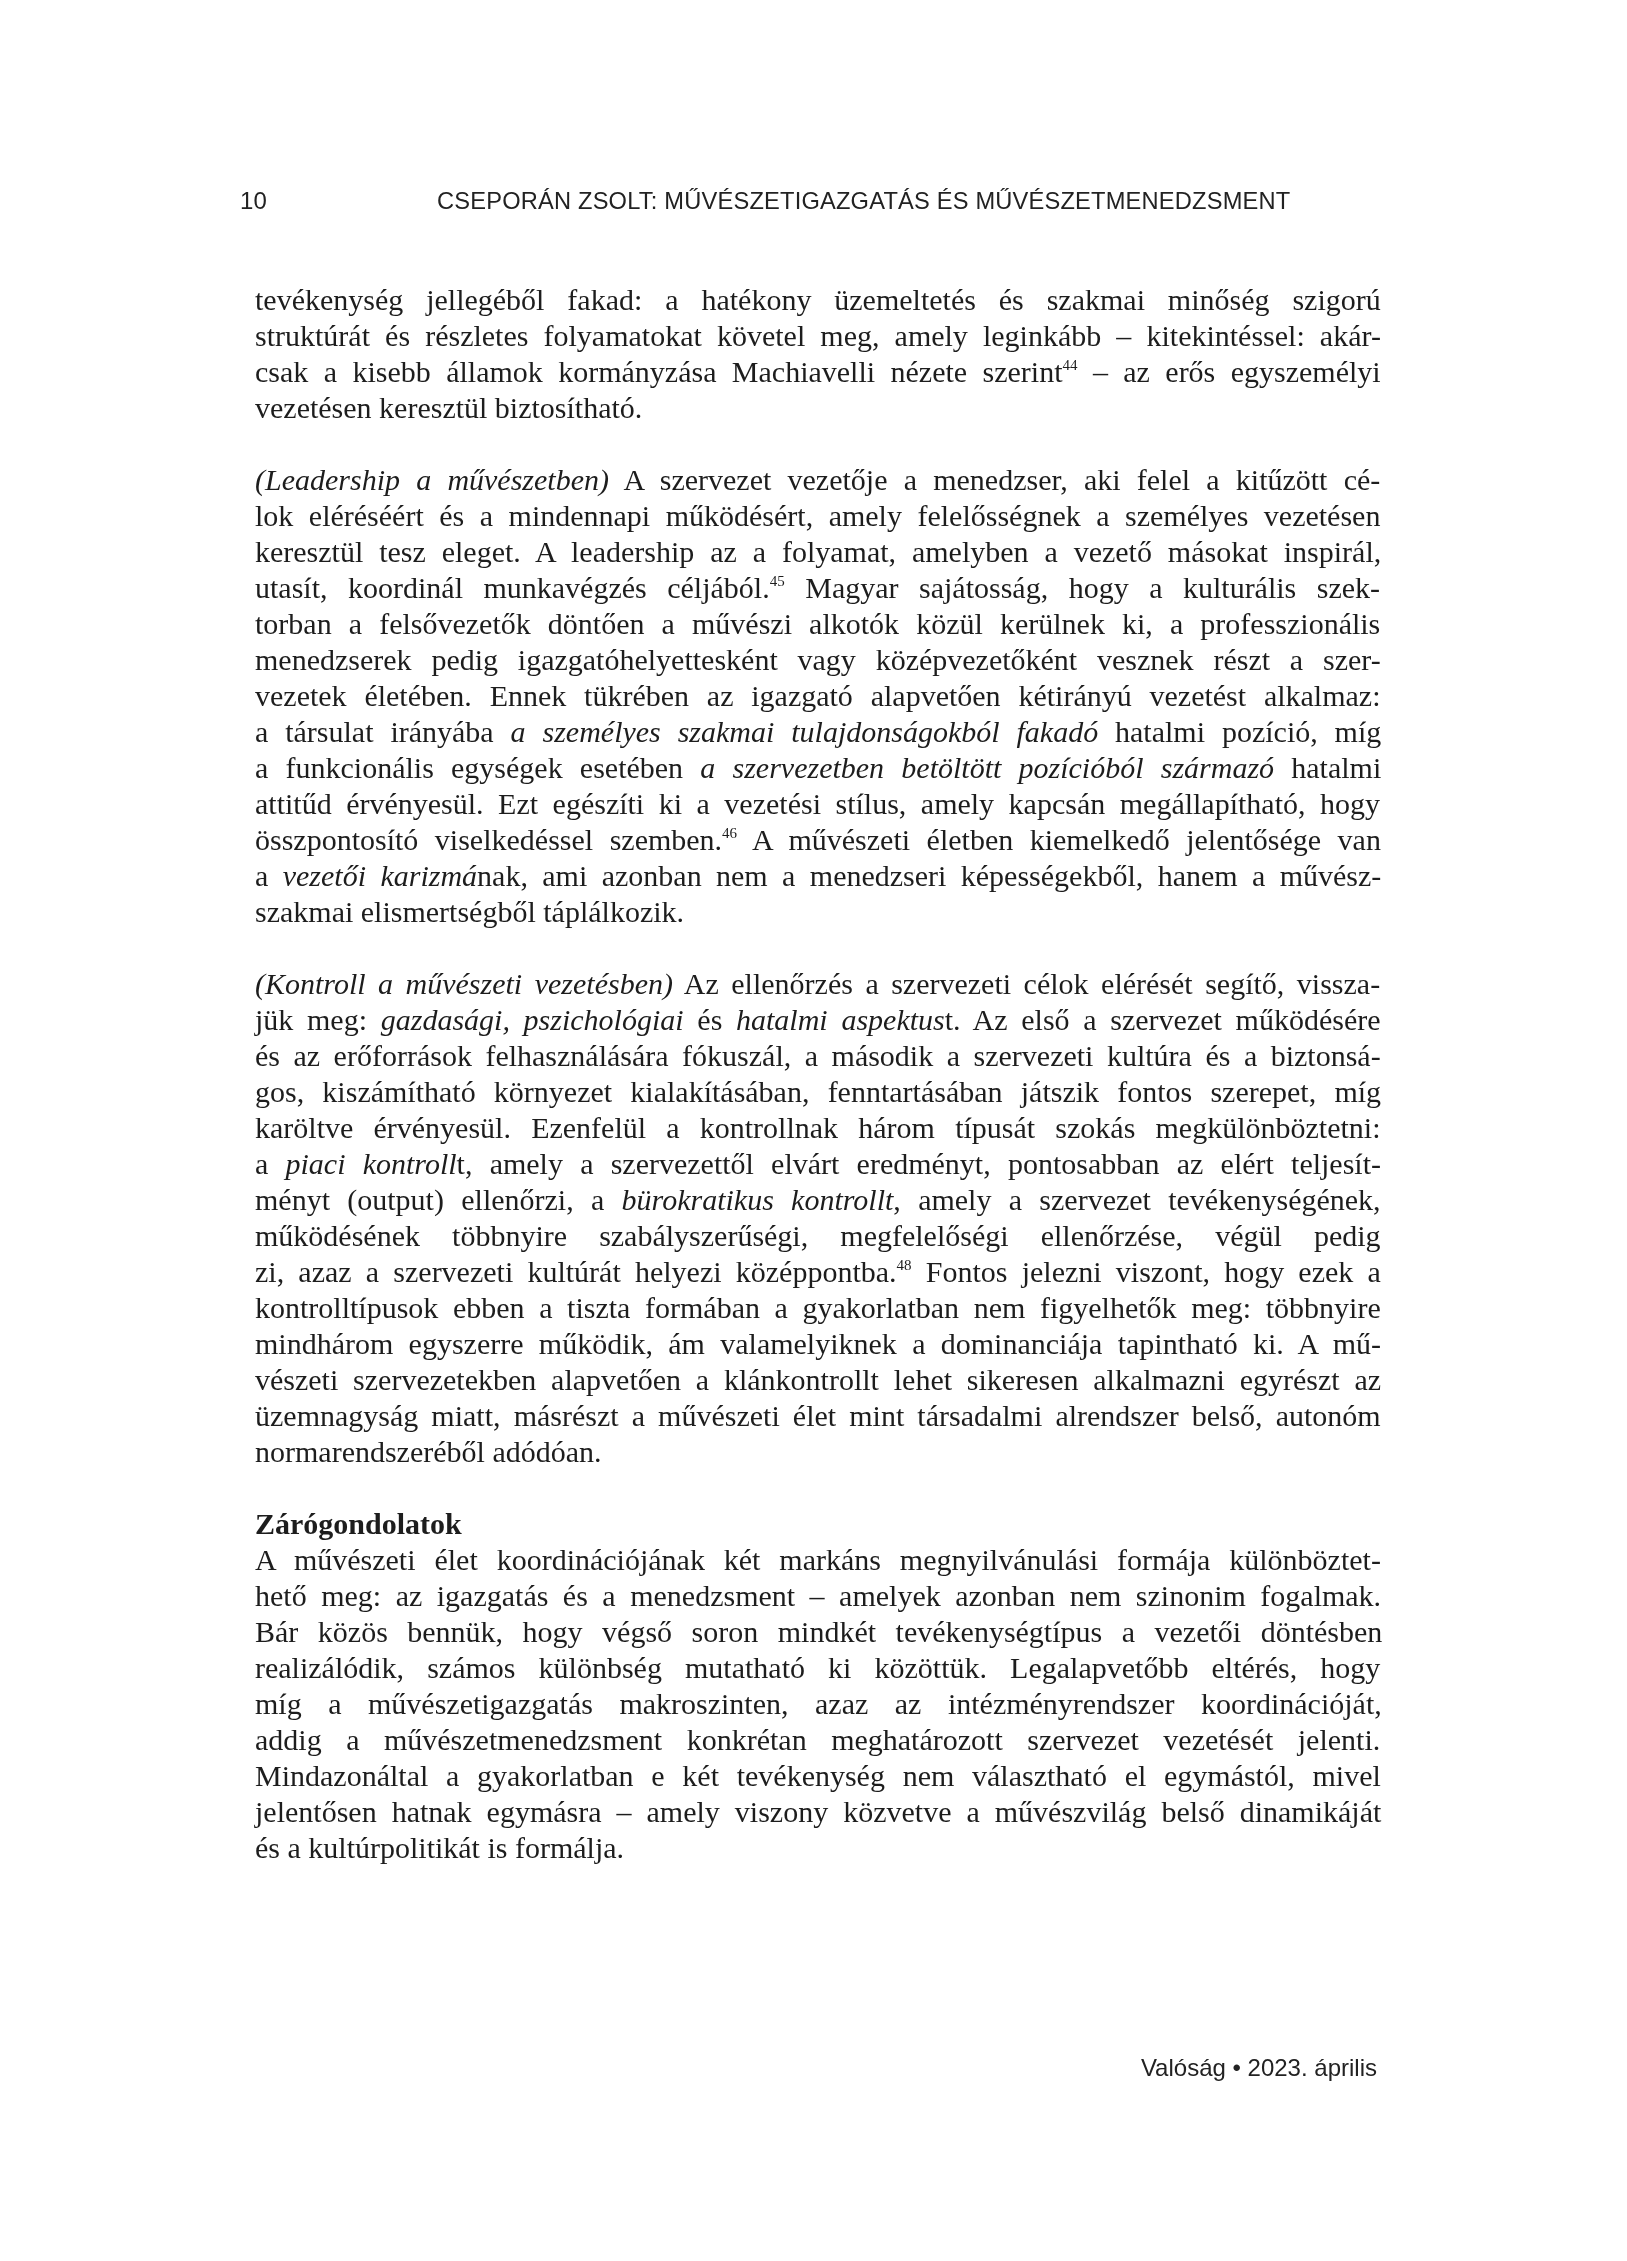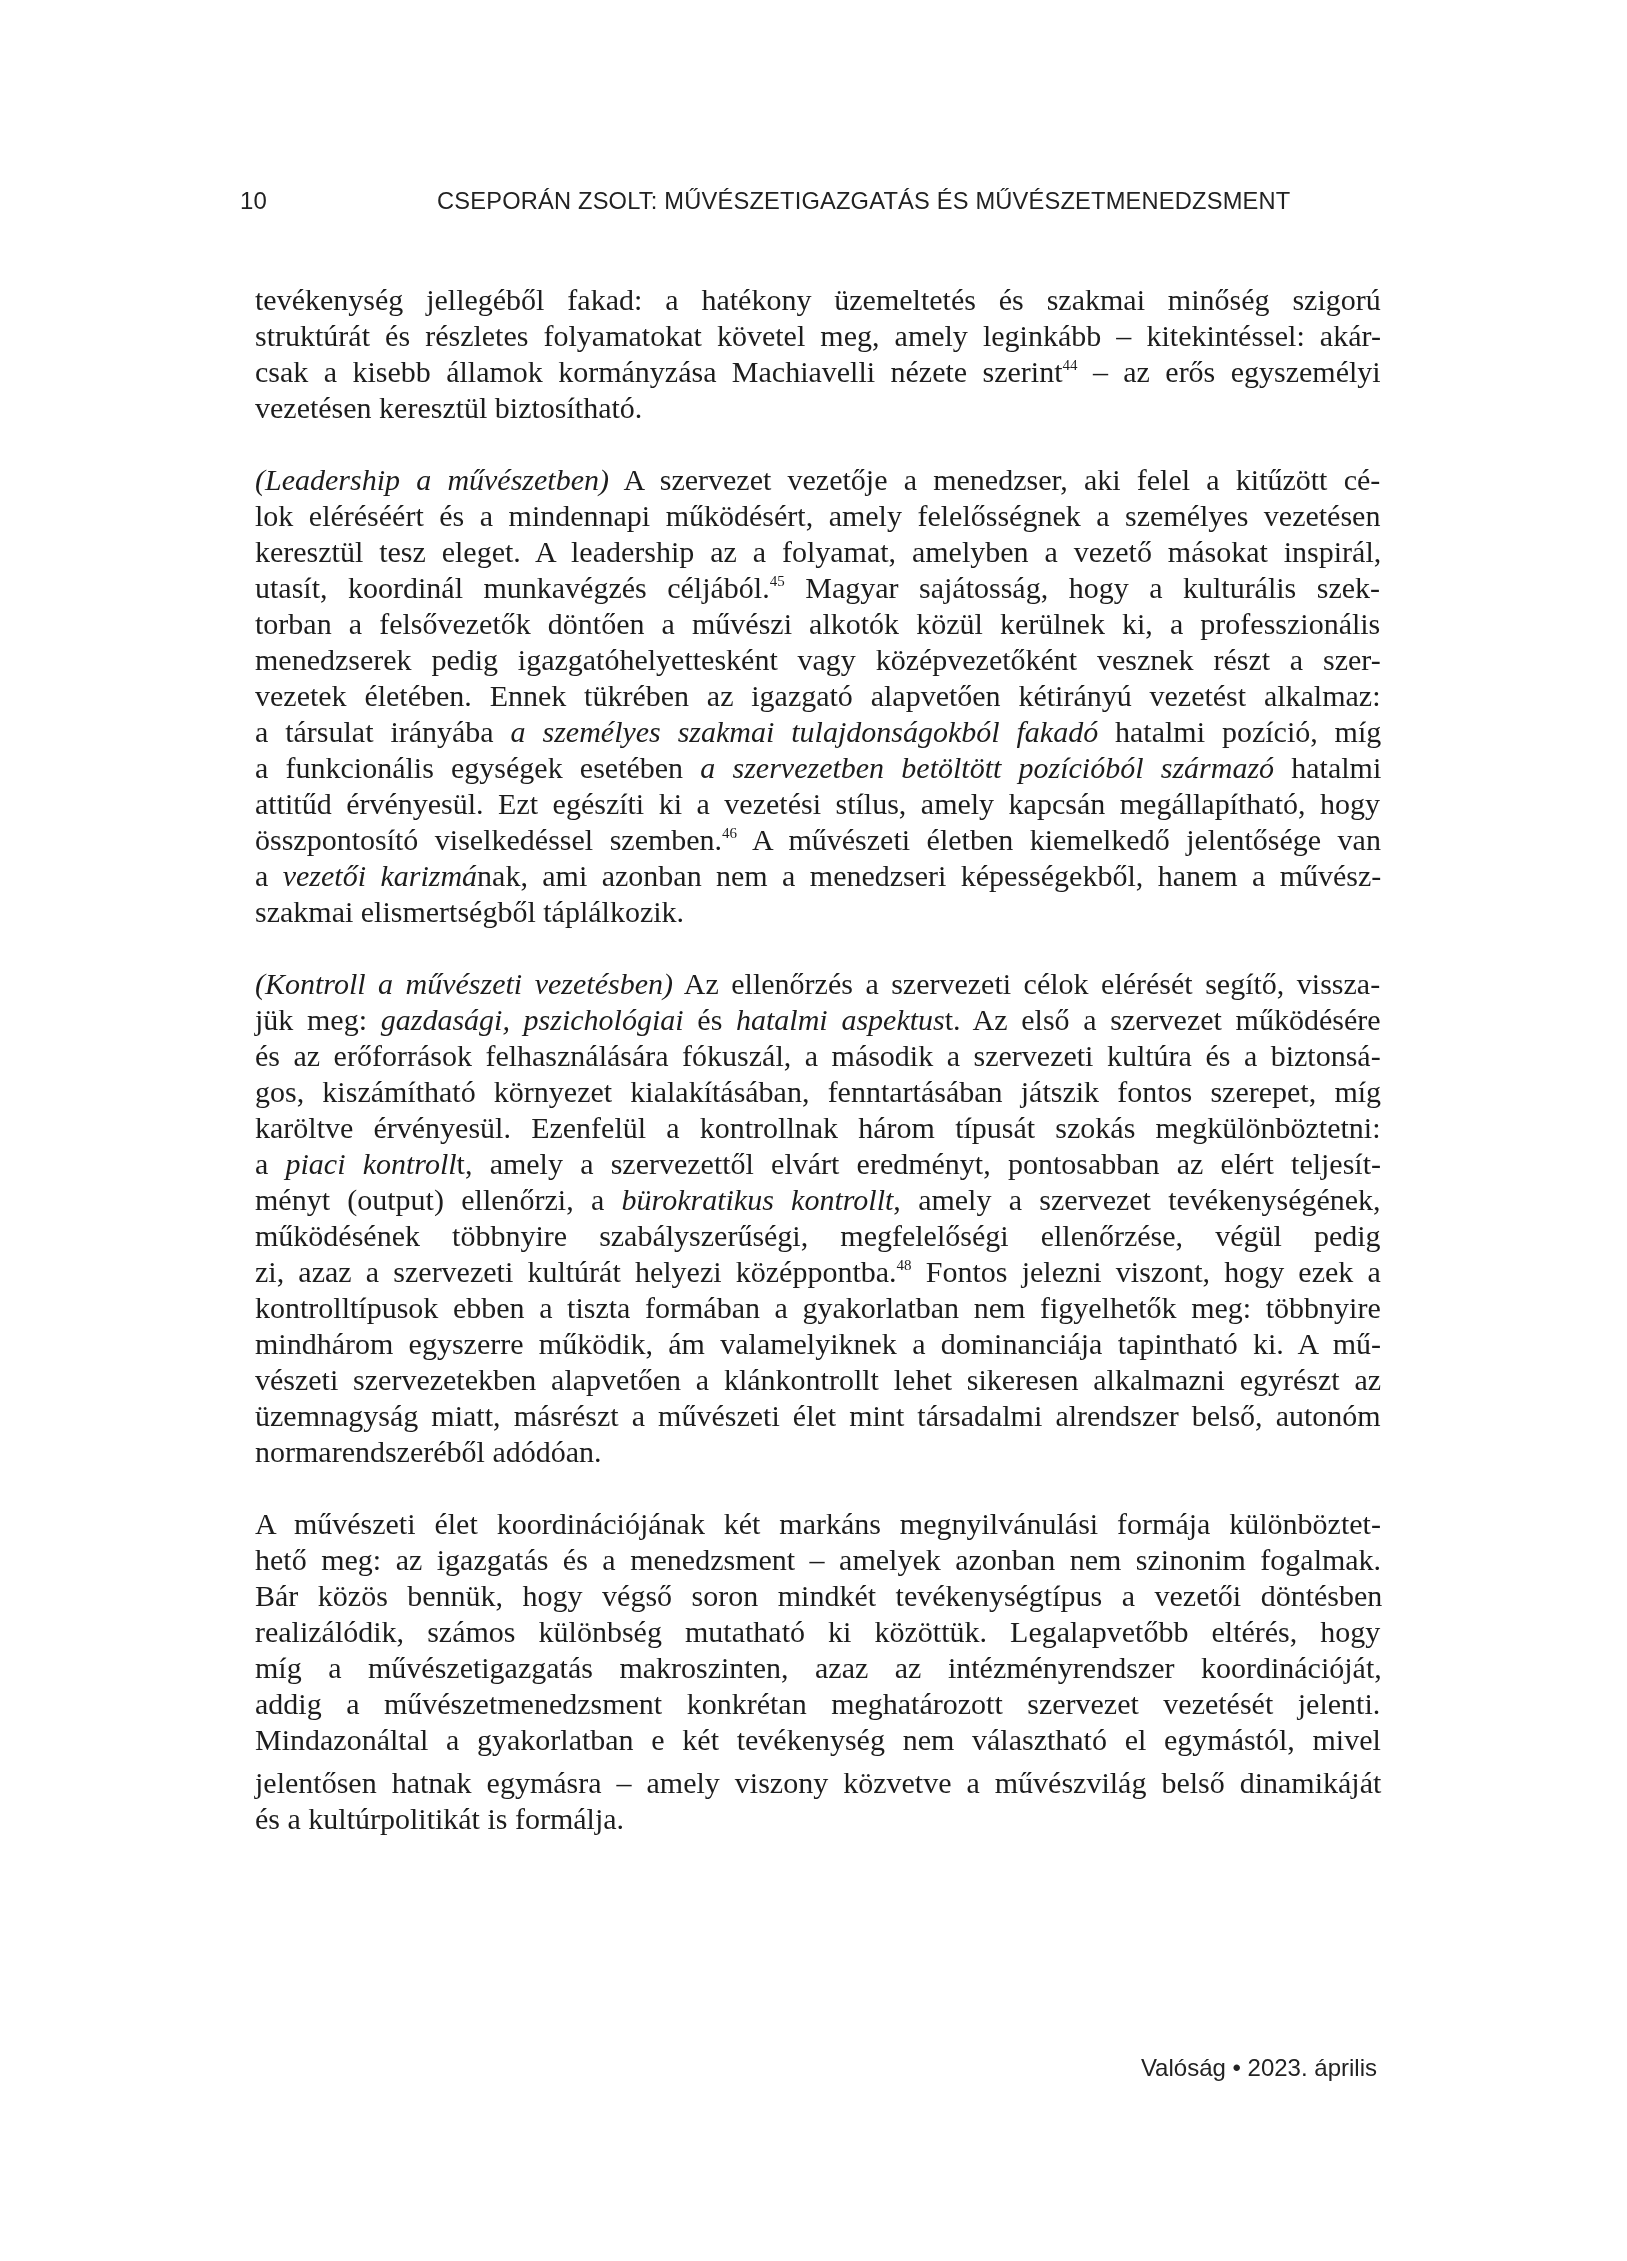--- a/index.html
+++ b/index.html
@@ -72,29 +72,30 @@
         <span class="line" style="display: block;"><span style="white-space: nowrap; display: inline-block; word-spacing: 9.8px;"><span>ményt (output) ellenőrzi, a </span><i>bürokratikus kontrollt</i><span>, amely a szervezet tevékenységének,</span></span></span>
         <span class="line" style="display: block;"><span style="white-space: nowrap; display: inline-block; word-spacing: 24.6px;"><span>működésének többnyire szabályszerűségi, megfelelőségi ellenőrzése, végül pedig</span></span></span>
         <span class="line" style="display: block;"><span style="white-space: nowrap; display: inline-block; word-spacing: 6.7px;"><span>zi, azaz a szervezeti kultúrát helyezi középpontba.</span><sup>48</sup><span> Fontos jelezni viszont, hogy ezek a</span></span></span>
         <span class="line" style="display: block;"><span style="white-space: nowrap; display: inline-block; word-spacing: 7.1px;"><span>kontrolltípusok ebben a tiszta formában a gyakorlatban nem figyelhetők meg: többnyire</span></span></span>
         <span class="line" style="display: block;"><span style="white-space: nowrap; display: inline-block; word-spacing: 7.8px;"><span>mindhárom egyszerre működik, ám valamelyiknek a dominanciája tapintható ki. A mű-</span></span></span>
         <span class="line" style="display: block;"><span style="white-space: nowrap; display: inline-block; word-spacing: 7.3px;"><span>vészeti szervezetekben alapvetően a klánkontrollt lehet sikeresen alkalmazni egyrészt az</span></span></span>
         <span class="line" style="display: block;"><span style="white-space: nowrap; display: inline-block; word-spacing: 5.6px;"><span>üzemnagyság miatt, másrészt a művészeti élet mint társadalmi alrendszer belső, autonóm</span></span></span>
         <span class="line last"><span>normarendszeréből adódóan.</span></span>
       </div>
     <div class="para nobottom">
+      <span class="heading line last">Zárógondolatok</span>
       <div>
           <span class="line" style="display: block;"><span style="white-space: nowrap; display: inline-block; word-spacing: 11.4px;"><span>A művészeti élet koordinációjának két markáns megnyilvánulási formája különböztet-</span></span></span>
           <span class="line" style="display: block;"><span style="white-space: nowrap; display: inline-block; word-spacing: 7px;"><span>hető meg: az igazgatás és a menedzsment – amelyek azonban nem szinonim fogalmak.</span></span></span>
           <span class="line" style="display: block;"><span style="white-space: nowrap; display: inline-block; word-spacing: 12px;"><span>Bár közös bennük, hogy végső soron mindkét tevékenységtípus a vezetői döntésben</span></span></span>
           <span class="line" style="display: block;"><span style="white-space: nowrap; display: inline-block; word-spacing: 15.6px;"><span>realizálódik, számos különbség mutatható ki közöttük. Legalapvetőbb eltérés, hogy</span></span></span>
           <span class="line" style="display: block;"><span style="white-space: nowrap; display: inline-block; word-spacing: 19px;"><span>míg a művészetigazgatás makroszinten, azaz az intézményrendszer koordinációját,</span></span></span>
           <span class="line" style="display: block;"><span style="white-space: nowrap; display: inline-block; word-spacing: 17px;"><span>addig a művészetmenedzsment konkrétan meghatározott szervezet vezetését jelenti.</span></span></span>
           <span class="line" style="display: block;"><span style="white-space: nowrap; display: inline-block; word-spacing: 10.2px;"><span>Mindazonáltal a gyakorlatban e két tevékenység nem választható el egymástól, mivel</span></span></span>
-          <span class="line" style="display: block;"><span style="white-space: nowrap; display: inline-block; word-spacing: 7.5px; margin-top: 7px;"><span>jelentősen hatnak egymásra – amely viszony közvetve a művészvilág belső dinamikáját</span></span></span>
+          <span class="line" style="display: block;"><span style="white-space: nowrap; display: inline-block; word-spacing: 7.5px;"><span>jelentősen hatnak egymásra – amely viszony közvetve a művészvilág belső dinamikáját</span></span></span>
           <span class="line last"><span>és a kultúrpolitikát is formálja.</span></span>
         </div>
     </div>
   </div>
 
   <div class="footer">Valóság • 2023. április</div>
 </div>
 
 
 </body></html>

